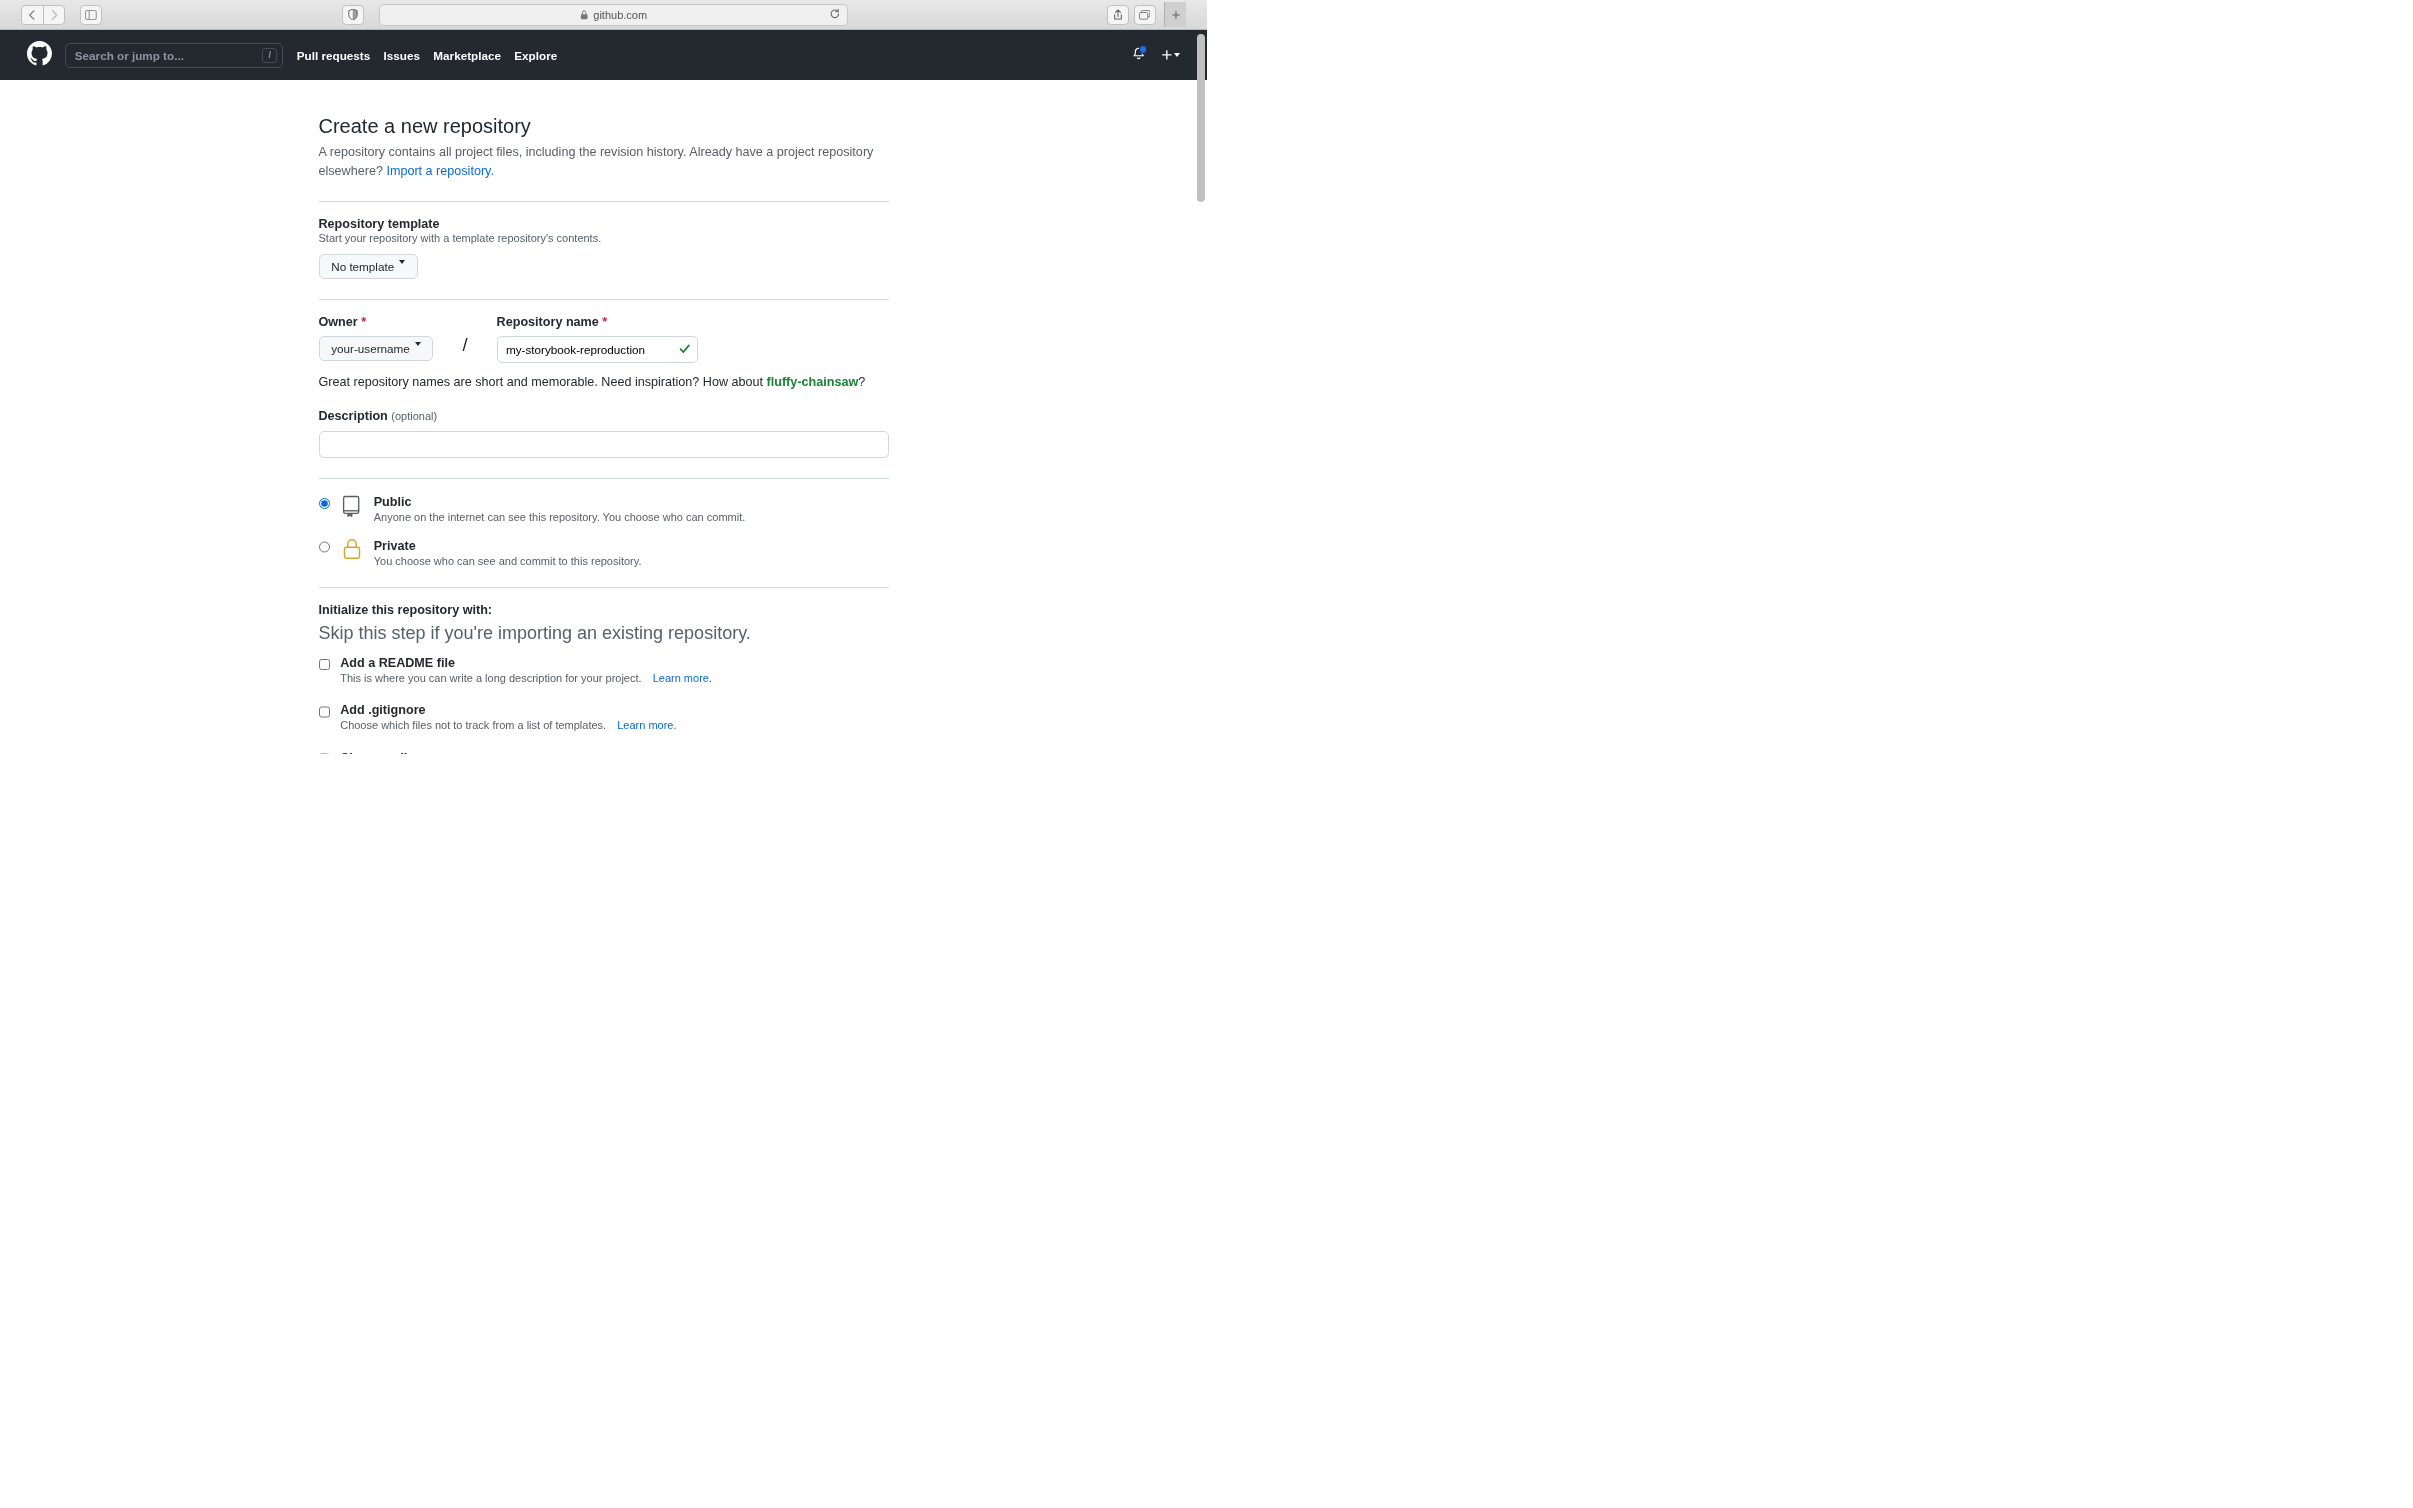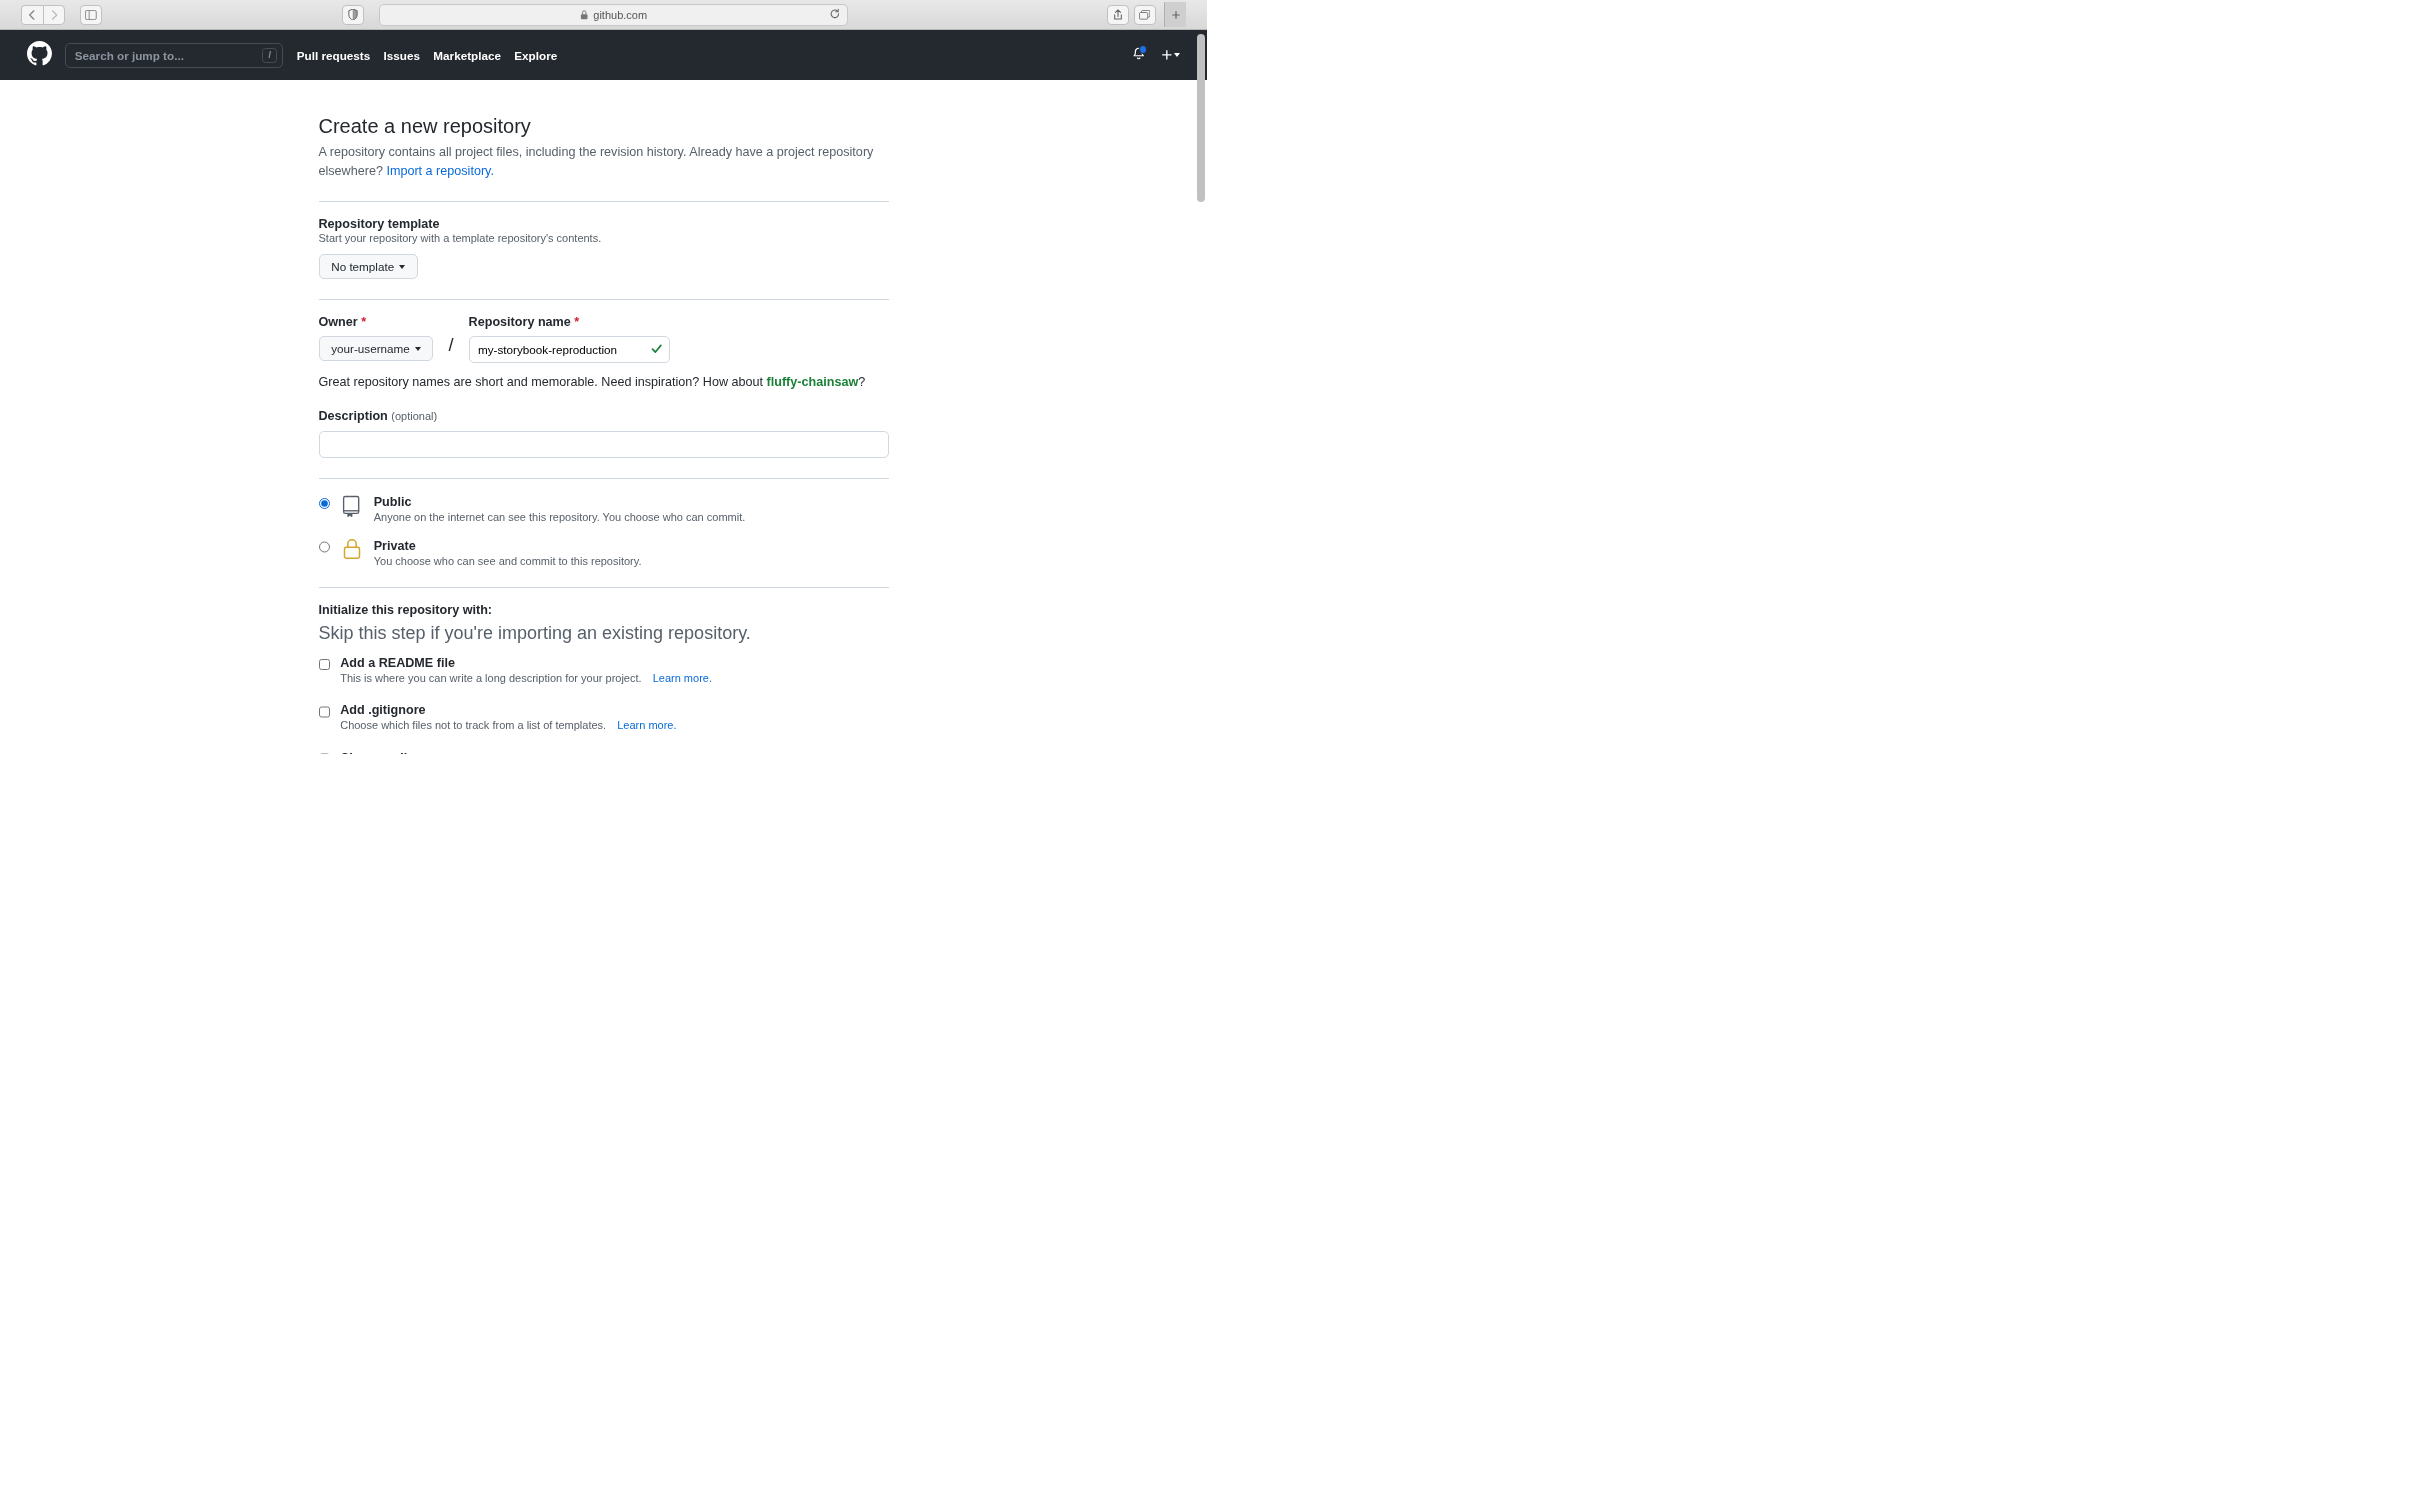--- a/index.html
+++ b/index.html
@@ -110,30 +110,30 @@
   }
   h1 { font-size: 20px; font-weight: 400; margin-bottom: 5px; }
   .subhead { color:#57606a; font-size:12.6px; line-height:1.5; }
   .subhead a { color:#0969da; text-decoration:none; }
   hr.sep { border:none; border-top:0.8px solid #d0d7de; margin: 20px 0 15px; }
 
   .section-title { font-size:12.6px; font-weight:600; margin-bottom:1.7px; }
   .section-desc { font-size:11px; color:#57606a; margin-bottom:10px; }
 
   .btn-select {
-    display:inline-flex; align-items:center; gap:5px;
+    display:inline-flex; align-items:flex-start; gap:5px;
     border:0.8px solid #d0d7de; border-radius:5px;
     background:#f6f8fa;
     padding: 5px 11.7px;
     font-size:11.7px; font-weight:500;
     color:#24292f;
   }
   .caret { width:0;height:0;border-left:3.4px solid transparent;border-right:3.4px solid transparent;border-top:4.2px solid #24292f; display:inline-block; }
 
-  .owner-row { display:flex; align-items:flex-start; gap:15px; margin-top:5px;}
+  .owner-row { display:flex; align-items:flex-start; gap:29px; margin-top:5px;}
   .owner-col label, .name-col label { font-weight:600; font-size:12.6px; display:block; margin-bottom:6.7px;}
   .req { color:#cf222e; }
   .slash-sep { font-size:18.4px; color:#24292f; align-self:flex-end; margin-bottom:6.7px; font-weight:300;}
   .text-input {
     border:0.8px solid #d0d7de; border-radius:5px;
     padding:5px 8.4px; font-size:11.7px;
     width:201px; height:27px;
     background:#fff;
   }
   .name-input-wrap { position:relative; display:inline-block; }

